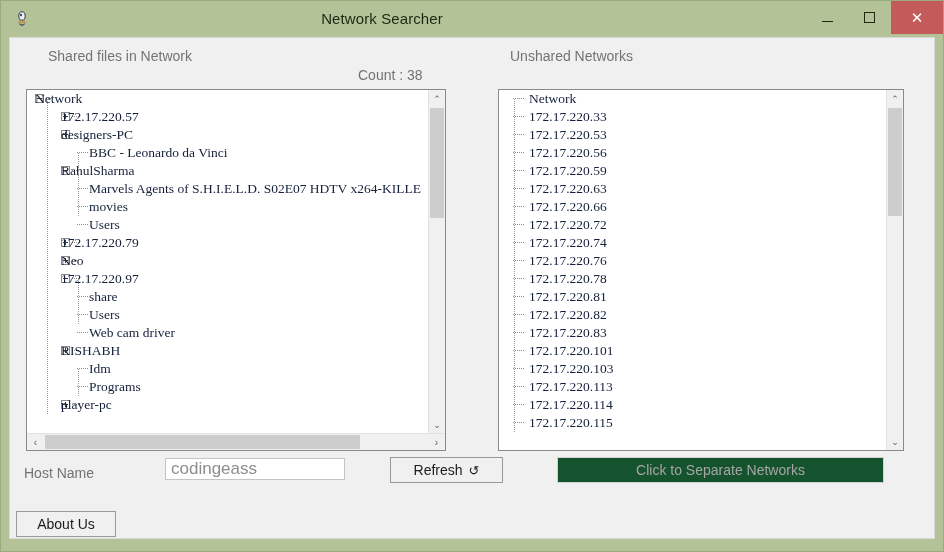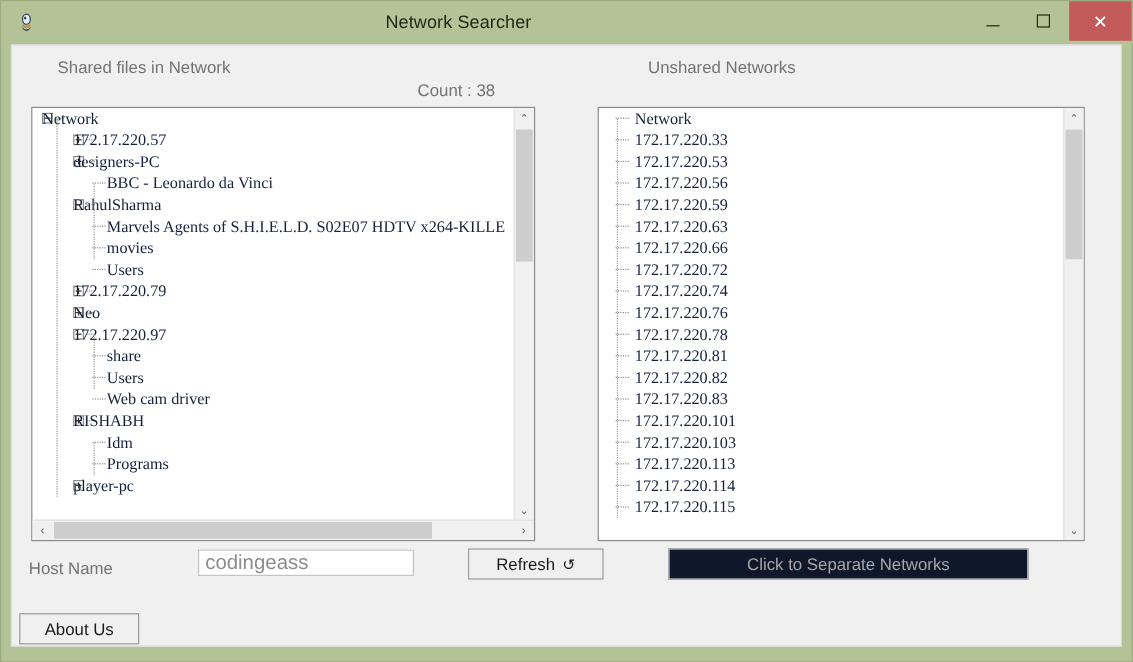--- a/index.html
+++ b/index.html
@@ -101,22 +101,22 @@
   }
 
   .label {
     position: absolute;
     font-size: 14px;
     color: #737373;
     white-space: nowrap;
   }
 
   .lbl-shared   { left: 38px;  top: 10px; }
-  .lbl-count    { left: 338px; top: 29px; }
-  .lbl-unshared { left: 530px; top: 10px; }
+  .lbl-count    { left: 348px; top: 29px; }
+  .lbl-unshared { left: 500px; top: 10px; }
 
   
   .panel {
     position: absolute;
     background: #ffffff;
     border: 1px solid #8a8a8a;
     box-sizing: border-box;
     overflow: hidden;
   }
   .panel-left  { left: 16px;  top: 51px; width: 420px; height: 362px; }
@@ -305,24 +305,24 @@
     align-items: center;
     justify-content: center;
     padding: 0;
   }
   .btn-refresh {
     left: 380px; top: 419px;
     width: 113px; height: 26px;
   }
   .btn-separate {
     left: 547px; top: 419px;
-    width: 300px; height: 26px;
+    width: 327px; height: 26px;
     border: 1px solid #d2d2d2;
     color: #a6a6a6;
-    background: #0f172a;
+    background: #14532d;
   }
   .btn-about {
     left: 6px; top: 473px;
     width: 100px; height: 26px;
   }
   .refresh-glyph { margin-left: 6px; font-size: 13px; }
 </style>
 </head>
 <body>
 

